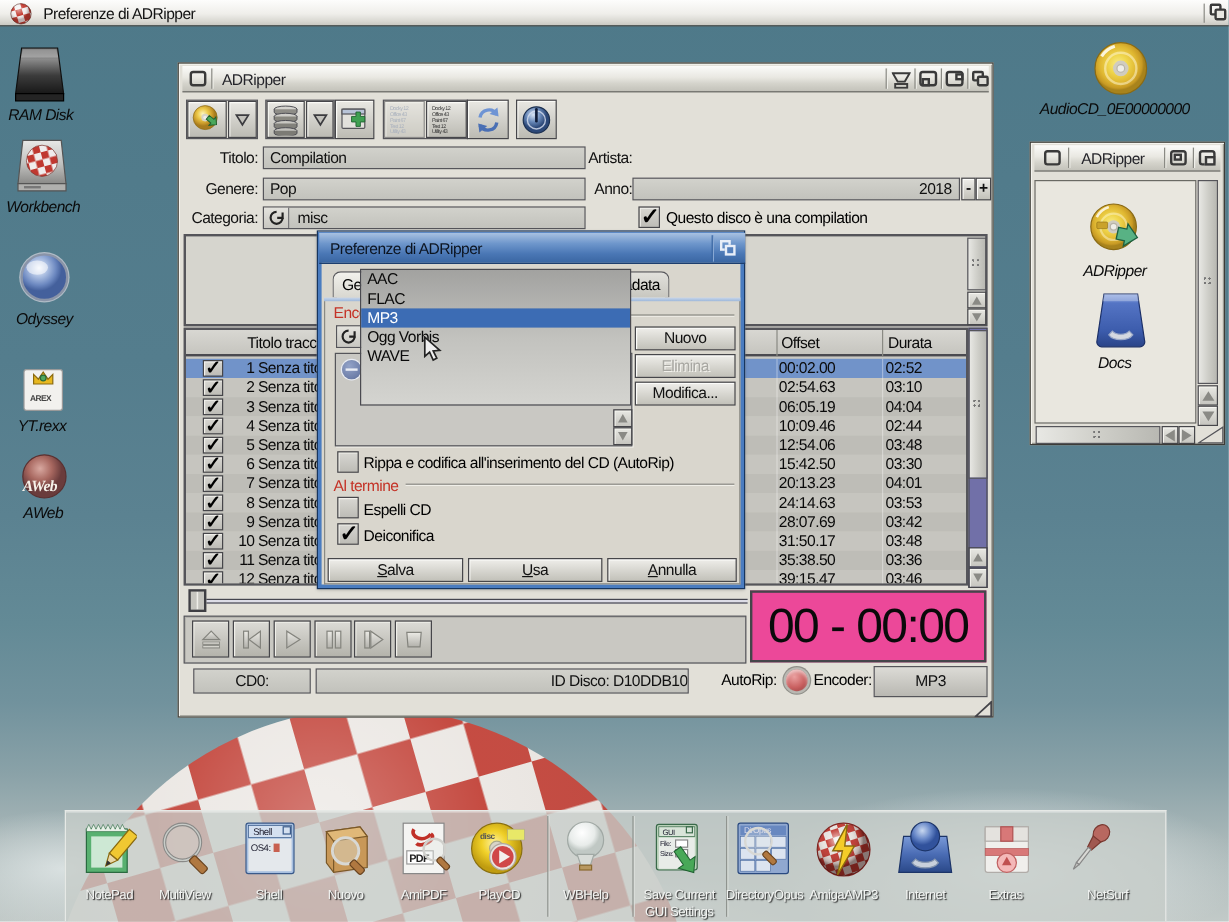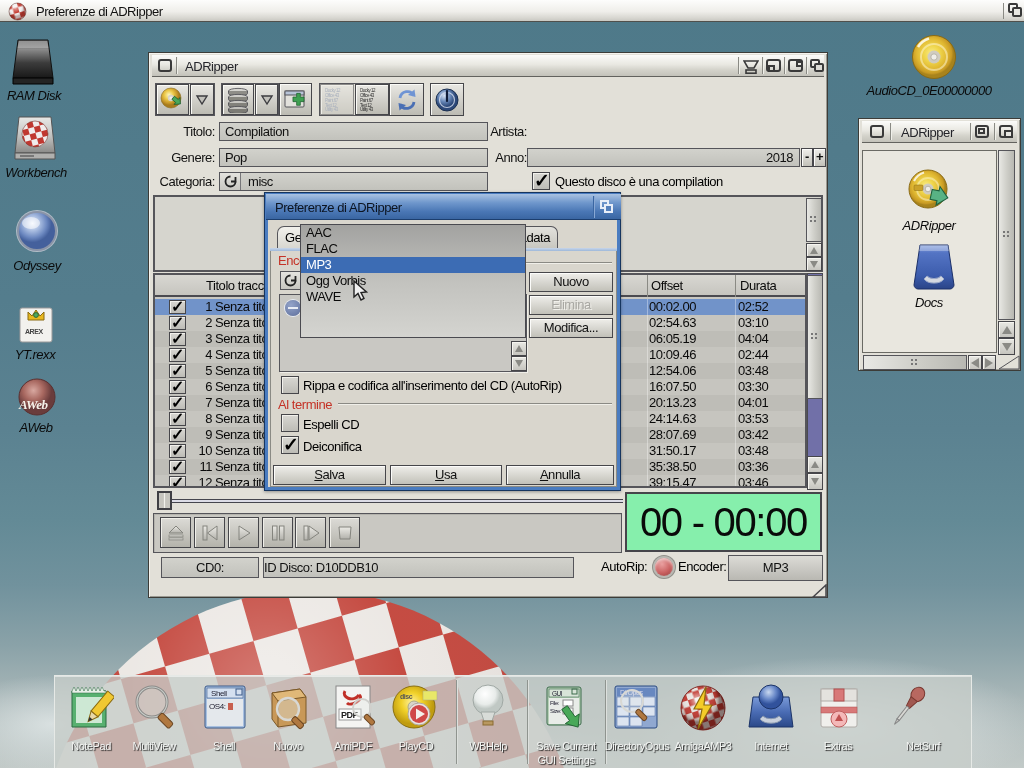--- a/index.html
+++ b/index.html
@@ -471,21 +471,21 @@
           <span class="cell" style="left:60px">Senza titolo</span>
           <span class="cell" style="left:494px">12:54.06</span>
           <span class="cell" style="left:583px">03:48</span>
         </div>
       <div class="row" style="top:104px;background:#c6c5bf">
           <span class="rcb">
             <i>✓</i>
           </span>
           <span class="cell" style="left:34px;width:23px;text-align:right">6</span>
           <span class="cell" style="left:60px">Senza titolo</span>
-          <span class="cell" style="left:494px">16:07.50</span>
+          <span class="cell" style="left:494px">15:42.50</span>
           <span class="cell" style="left:583px">03:30</span>
         </div>
       <div class="row" style="top:120px;background:#bebdb7">
           <span class="rcb">
             <i>✓</i>
           </span>
           <span class="cell" style="left:34px;width:23px;text-align:right">7</span>
           <span class="cell" style="left:60px">Senza titolo</span>
           <span class="cell" style="left:494px">20:13.23</span>
           <span class="cell" style="left:583px">04:01</span>
@@ -591,25 +591,25 @@
           <path d="M8 2 L8 16 L18 9 Z" fill="url(#pg)" stroke="#84847e"></path>
         </svg>
       </div>
     <div class="pbn" style="left:175px;top:3px">
         <svg width="20" height="18" viewBox="0 0 20 18">
           <path d="M4 3 L16 3 L15 15 L5 15 Z" fill="url(#pg)" stroke="#84847e"></path>
         </svg>
       </div>
   </div>
 
-  <div class="abs" style="left:476px;top:439px;width:197px;height:60px;border:2px solid #45454a;background:#86efac;
+  <div class="abs" style="left:476px;top:439px;width:197px;height:60px;border:2px solid #45454a;background:#ec4899;
   display:flex;align-items:center;justify-content:center;font-size:40px;letter-spacing:-1.3px;color:#0a0a0a">00 - 00:00</div>
 
   <div class="fld" style="left:12px;top:504px;width:98px;height:21px;text-align:center;padding:0;line-height:19px">CD0:</div>
-  <div class="fld" style="left:114px;top:504px;width:311px;height:21px;text-align:left;padding:0;line-height:19px">ID Disco: D10DDB10</div>
+  <div class="fld" style="left:114px;top:504px;width:311px;height:21px;text-align:right;padding:0;line-height:19px">ID Disco: D10DDB10</div>
   <div class="abs" style="left:452px;top:506px;font-size:13px">AutoRip:</div>
   <div class="abs" style="left:506px;top:505px;width:18px;height:18px;border-radius:50%;
   background:radial-gradient(circle at 7px 6px,#eaa0a0,#c96060 55%,#8d3a3a 100%);box-shadow:0 0 0 2px #b9b8b2,0 0 0 3px #90908a,inset 0 2px 3px rgba(255,255,255,.6)"></div>
   <div class="abs" style="left:529px;top:506px;font-size:13px">Encoder:</div>
   <div class="fld" style="left:579px;top:502px;width:95px;height:26px;text-align:center;padding:0;line-height:24px;
   background:linear-gradient(180deg,#dcdbd6,#b9b8b2)">MP3</div>
   <svg class="abs" style="left:663px;top:531px" width="15" height="14">
       <path d="M1 13 L14 13 L14 1 Z" fill="#e2e0d8" stroke="#45454a" stroke-width="1.5"></path>
     </svg>
 </div>

